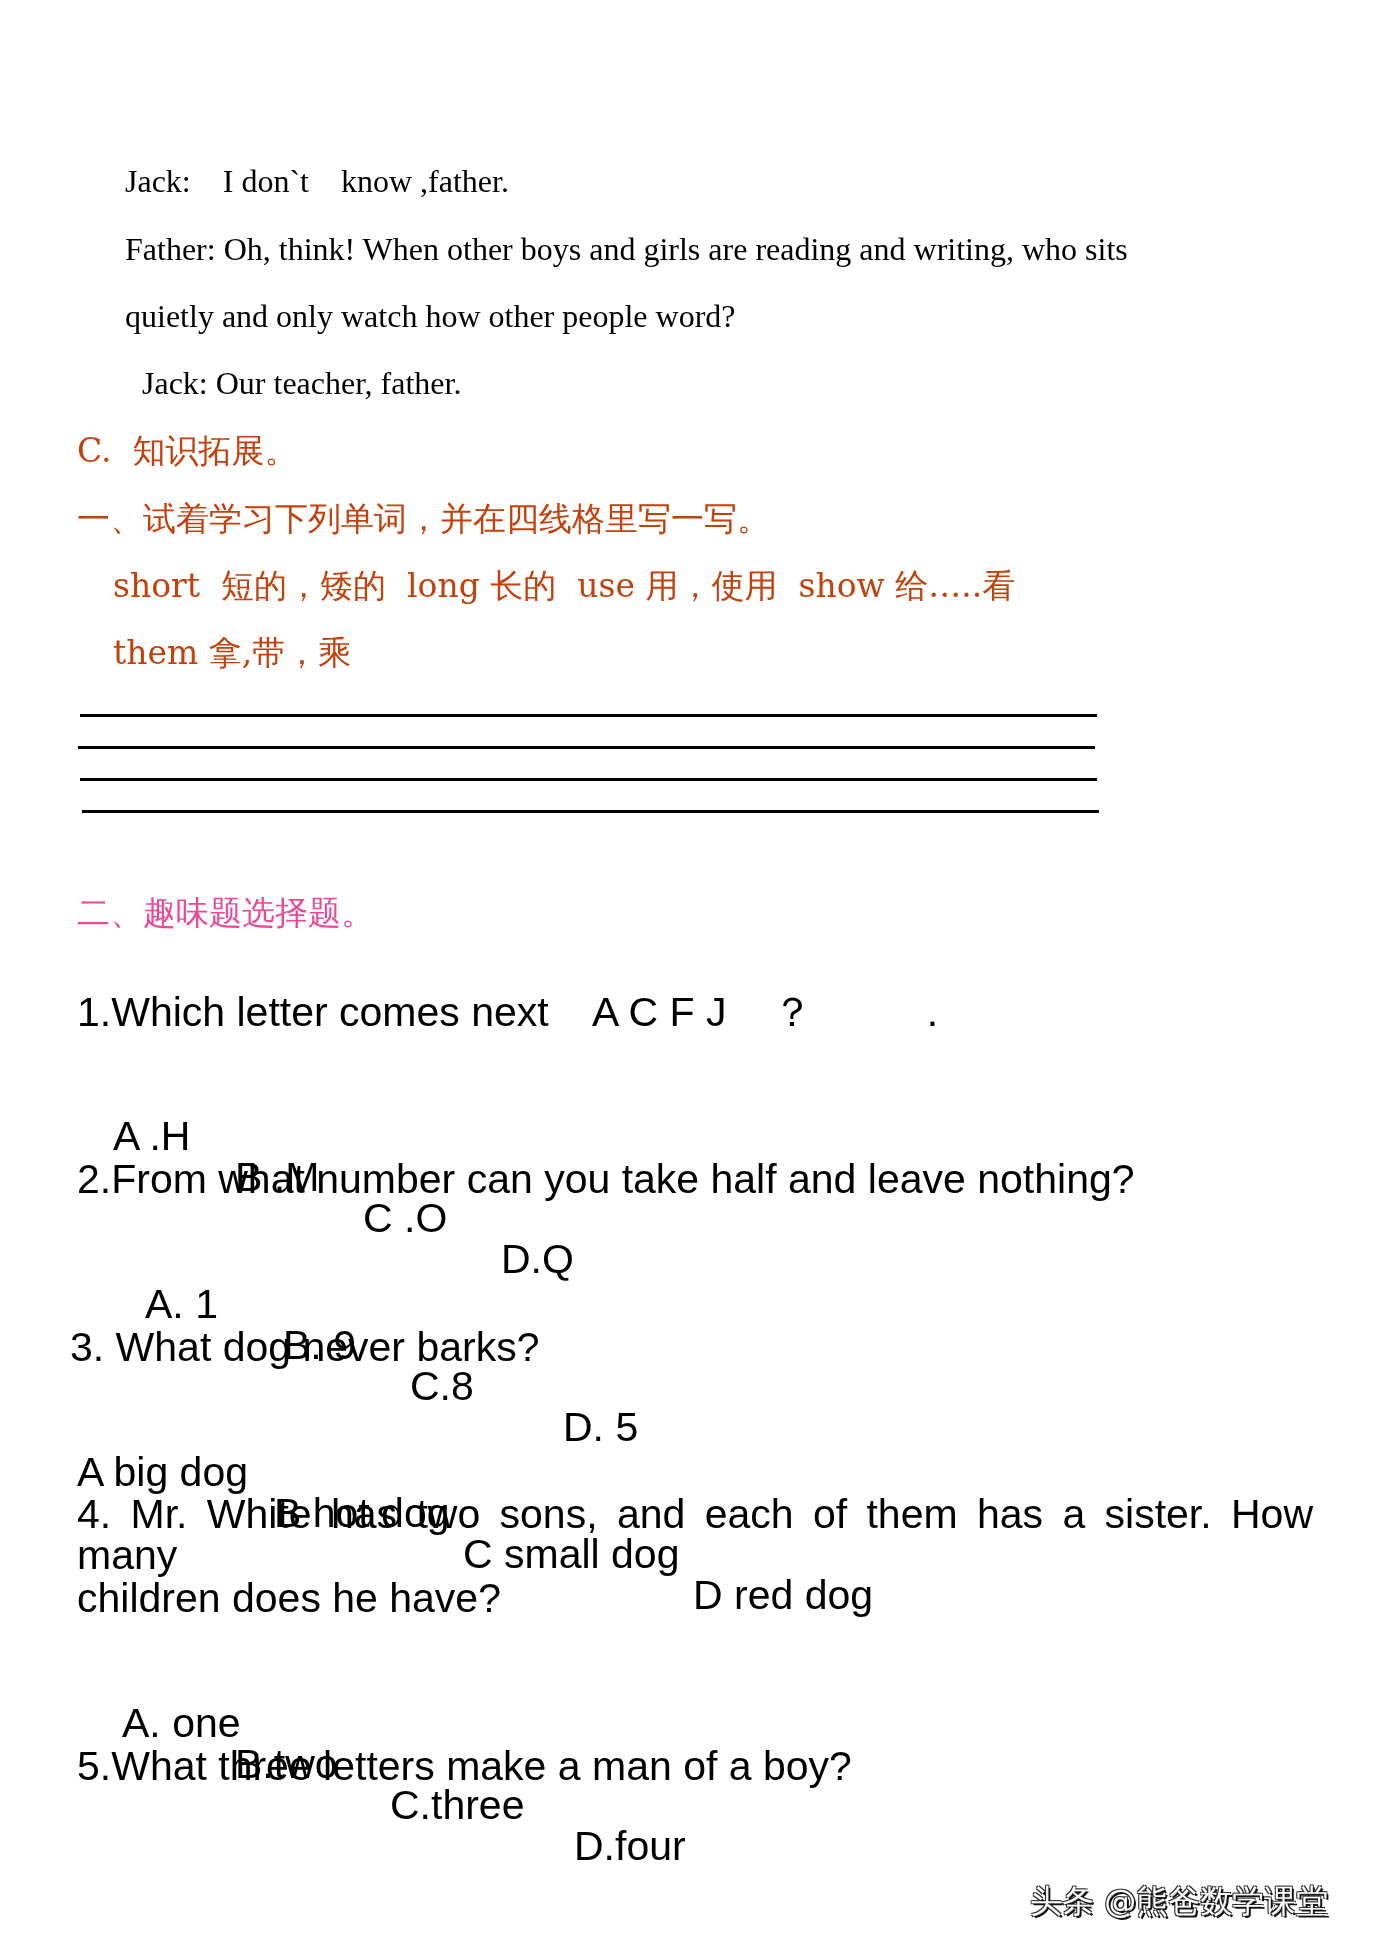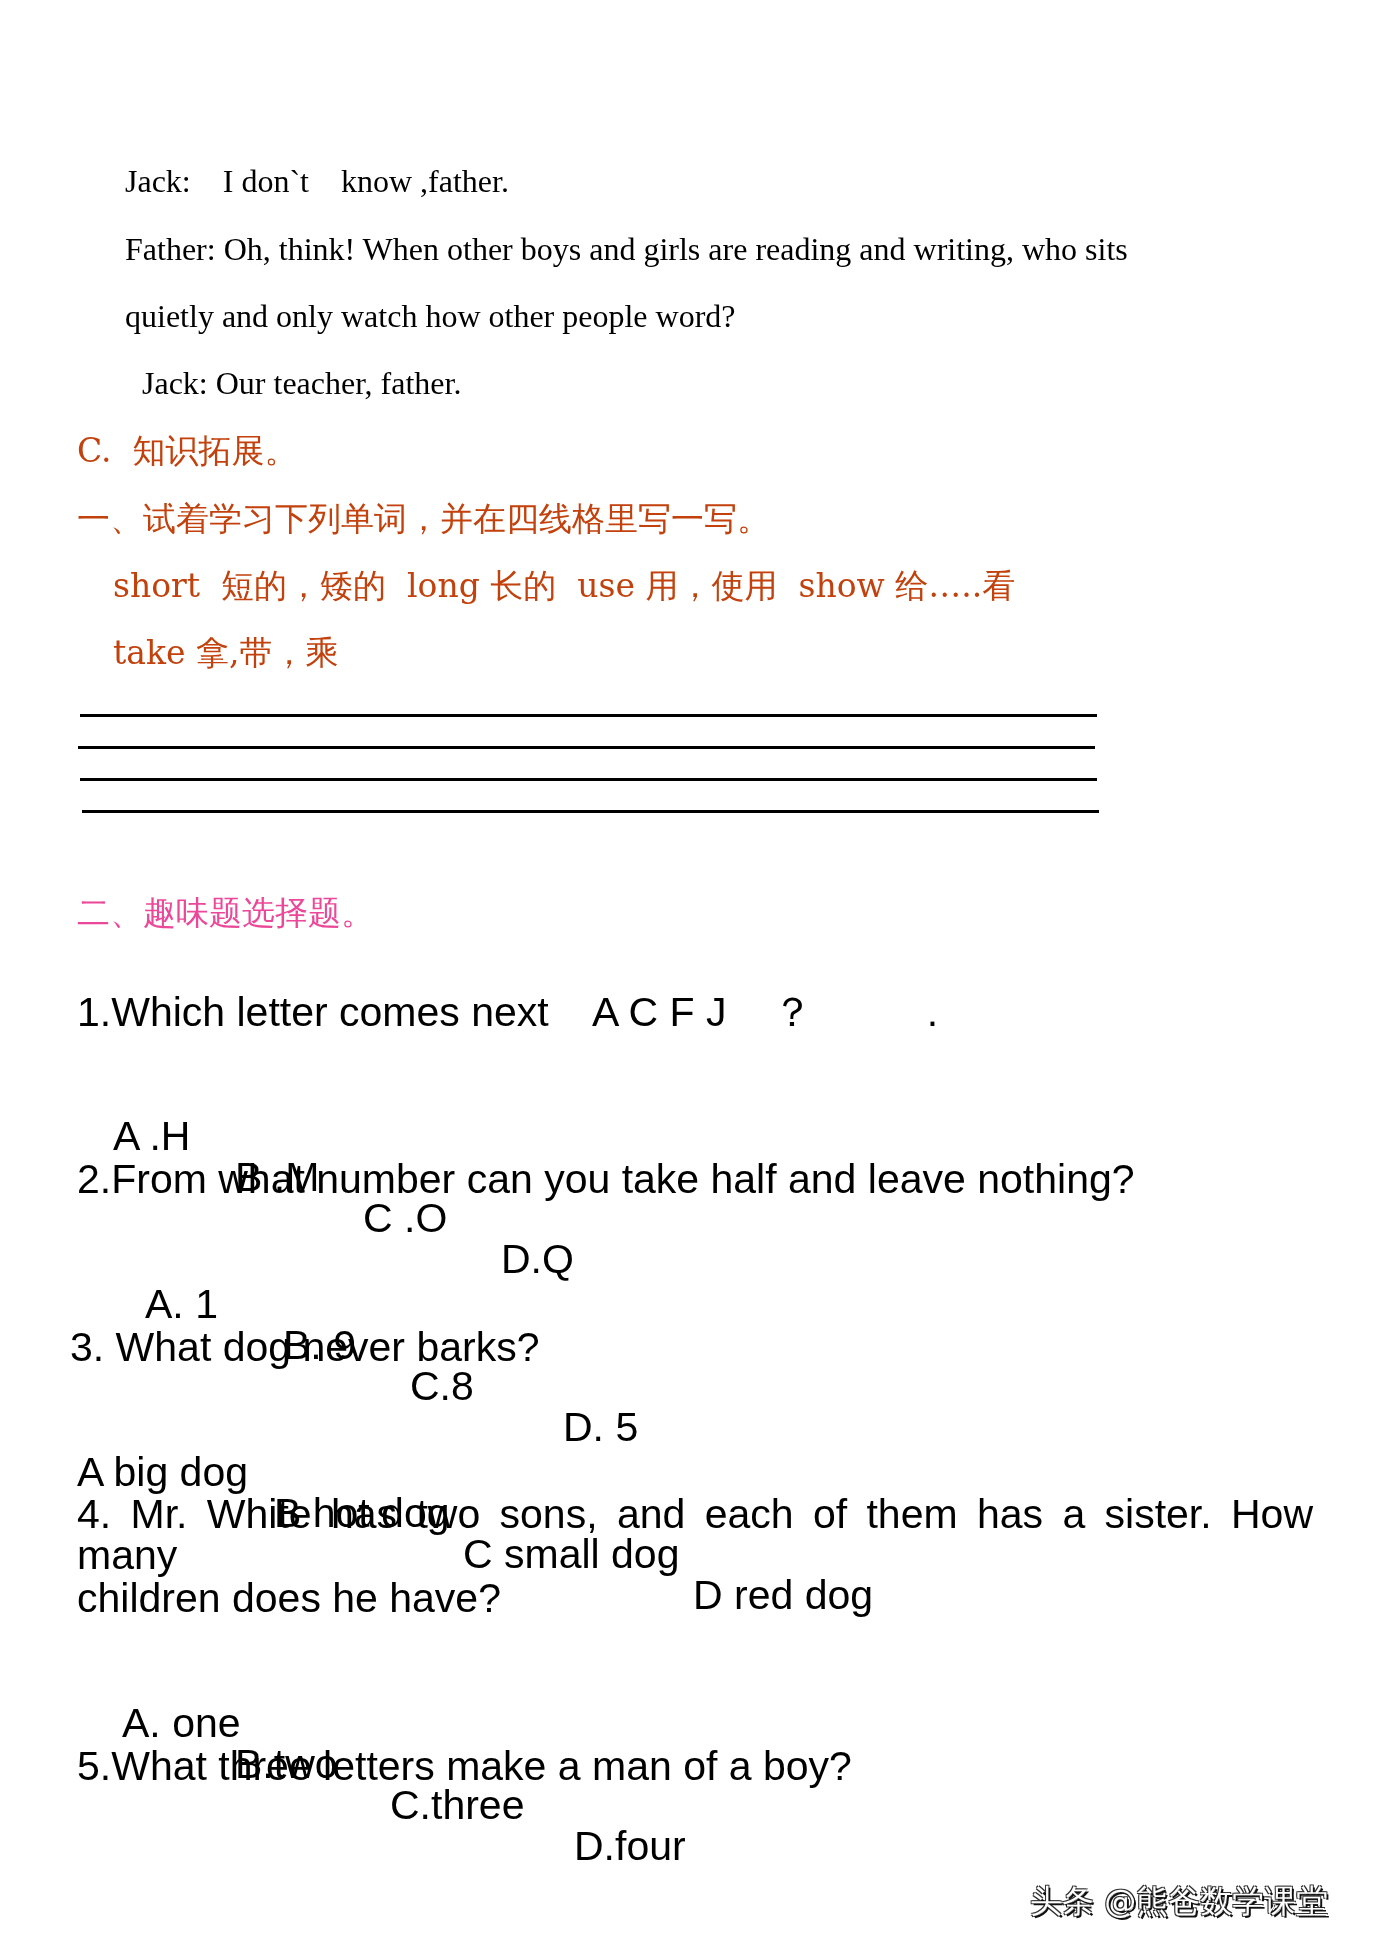--- a/index.html
+++ b/index.html
@@ -22,21 +22,21 @@
 <body>
 
 <div class="ln serif" style="left:125px; top:165px;">Jack:    I don`t    know ,father.</div>
 <div class="ln serif" style="left:125px; top:233px;">Father: Oh, think! When other boys and girls are reading and writing, who sits</div>
 <div class="ln serif" style="left:125px; top:300px;text-align:right;">quietly and only watch how other people word?</div>
 <div class="ln serif" style="left:125px; top:367px;margin-left:17px;">Jack: Our teacher, father.</div>
 
 <div class="ln cjk" style="left:77px; top:434px;">C.  知识拓展。</div>
 <div class="ln cjk" style="left:77px; top:502px;">一、试着学习下列单词，并在四线格里写一写。</div>
 <div class="ln cjk" style="left:113px; top:569px;">short  短的，矮的  long 长的  use 用，使用  show 给…..看</div>
-<div class="ln cjk" style="left:113px; top:636px;">take 拿,带，乘</div>
+<div class="ln cjk" style="left:113px; top:636px;">them 拿,带，乘</div>
 
 <div>
   <div class="rule" style="left:80px; width:1017px; top:714px;"></div>
   <div class="rule" style="left:78px; width:1017px; top:746px;"></div>
   <div class="rule" style="left:80px; width:1017px; top:778px;"></div>
   <div class="rule" style="left:82px; width:1017px; top:810px;"></div>
 </div>
 
 <div class="ln cjk" style="left:77px; top:896px; color:#ec4899;">二、趣味题选择题。</div>
 

